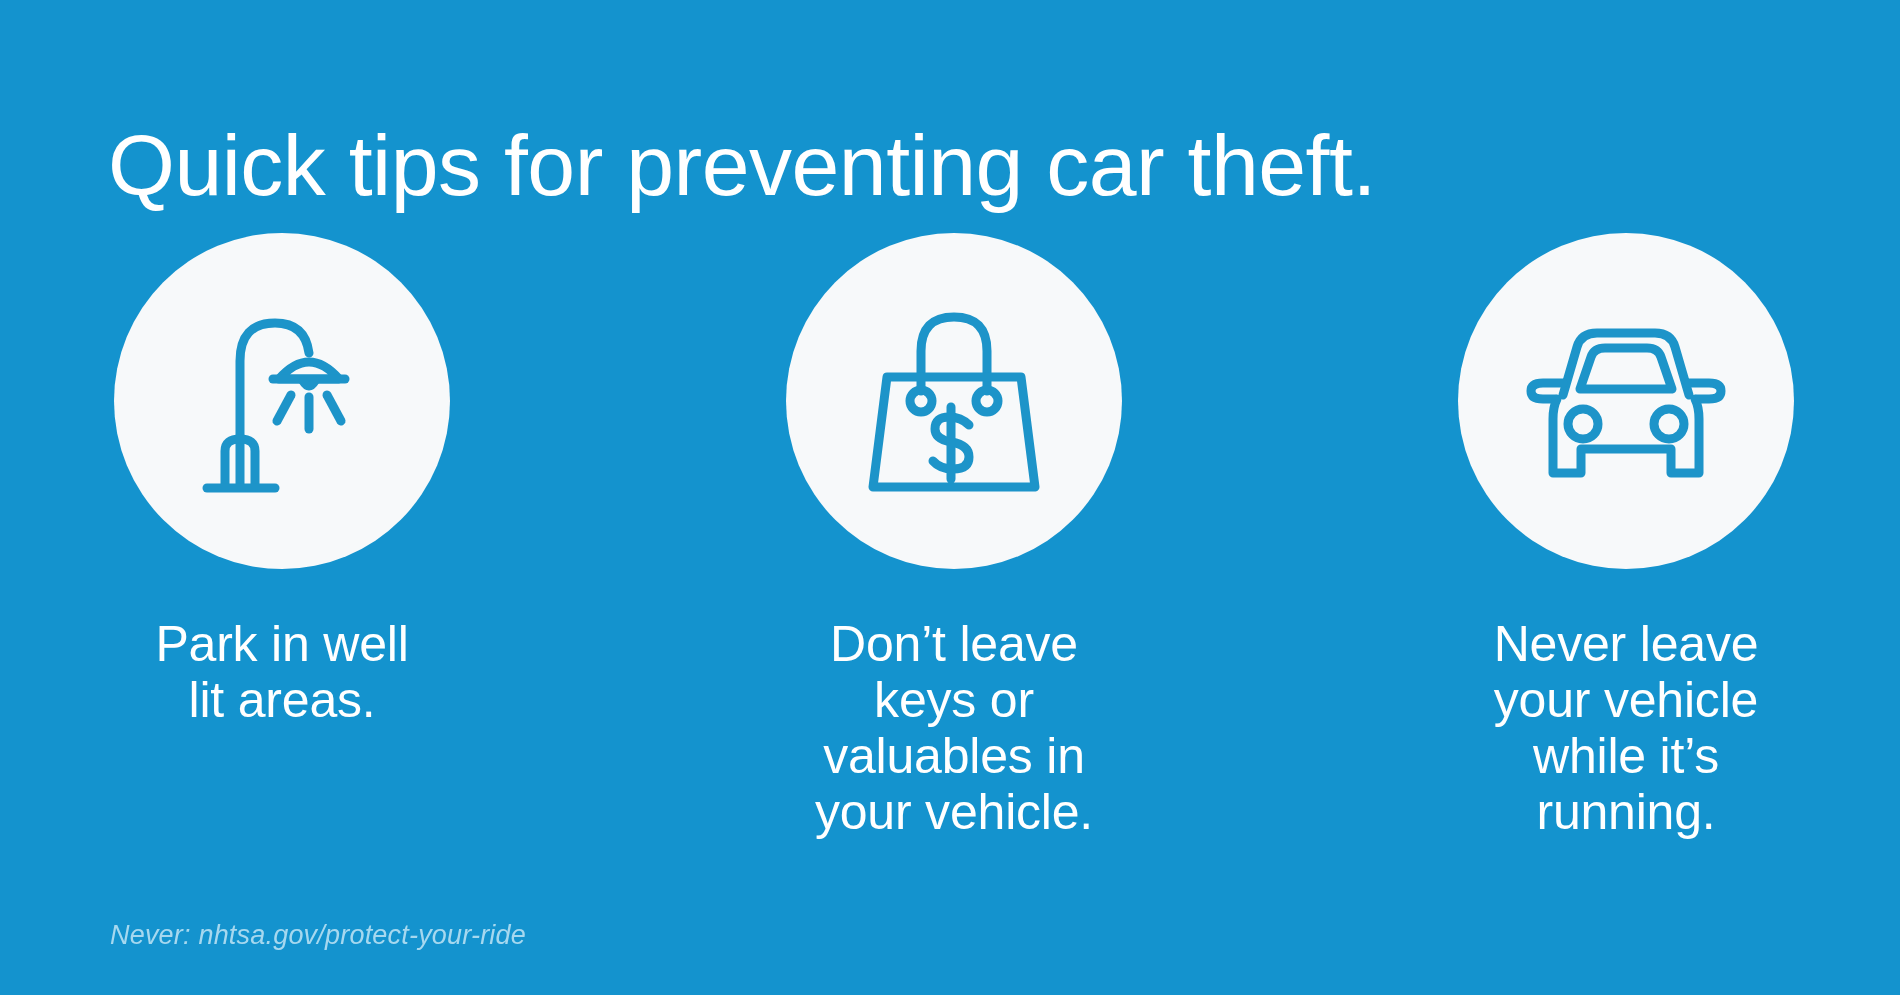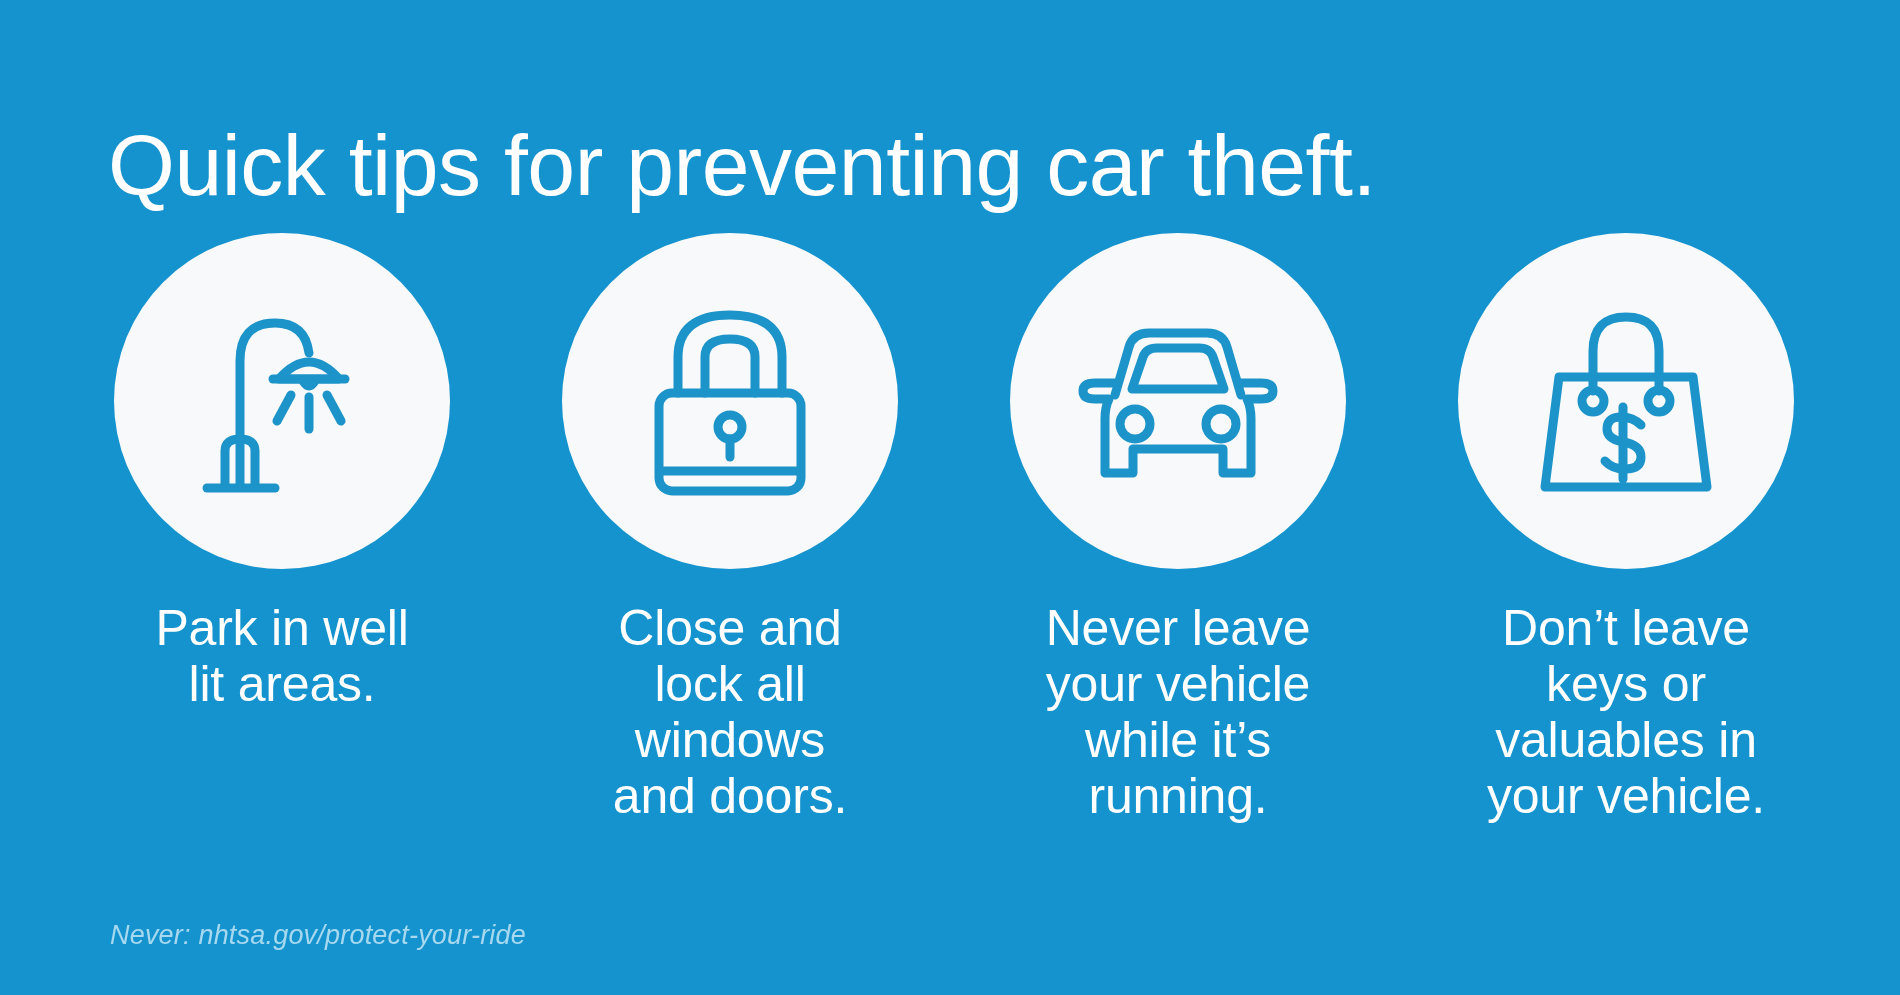--- a/index.html
+++ b/index.html
@@ -58,21 +58,21 @@
     background: #f7f9fa;
     display: flex;
     align-items: center;
     justify-content: center;
     flex: 0 0 auto;
   }
   .badge svg {
     display: block;
   }
   .caption {
-    margin-top: 31px;
+    margin-top: 47px;
     color: #ffffff;
     font-size: 50px;
     line-height: 1.12;
     text-align: center;
     font-weight: 400;
     white-space: pre-line;
     letter-spacing: -0.2px;
   }
 
   
@@ -114,42 +114,45 @@
             <line x1="112" y1="96" x2="112" y2="128"></line>
             <line x1="94" y1="94" x2="80" y2="120"></line>
             <line x1="130" y1="94" x2="144" y2="120"></line>
           </svg>
         </span>
       </div>
       <div class="caption">Park in well
 lit areas.</div>
     </div>
 
+
     <div class="card">
       <div class="badge">
         <span>
-          <svg width="182" height="200" viewBox="0 0 182 200" fill="none" stroke="#1d94c9" stroke-width="9" stroke-linecap="round" stroke-linejoin="round">
+          <svg width="178" height="192" viewBox="0 0 178 192" fill="none" stroke="#1d94c9" stroke-width="9" stroke-linecap="round" stroke-linejoin="round">
 
-            <path d="M39 92 L39 56 Q39 14 91 14 Q143 14 143 56 L143 92"></path>
+            <path d="M56 72 L56 46 Q56 12 89 12 Q122 12 122 46 L122 72"></path>
 
-            <path d="M66 92 L66 56 Q66 38 91 38 Q116 38 116 56 L116 92"></path>
+            <line x1="56" y1="72" x2="56" y2="86"></line>
+            <line x1="122" y1="72" x2="122" y2="86"></line>
 
-            <rect x="20" y="92" width="142" height="98" rx="13" ry="13"></rect>
+            <path d="M22 72 L156 72 L170 182 L8 182 Z"></path>
 
-            <line x1="21" y1="170" x2="161" y2="170"></line>
+            <circle cx="56" cy="96" r="11"></circle>
+            <circle cx="122" cy="96" r="11"></circle>
 
-            <circle cx="91" cy="126" r="12"></circle>
-            <line x1="91" y1="138" x2="91" y2="156"></line>
+            <path d="M104 120 Q96 112 84 112 Q70 112 70 124 Q70 134 86 137 Q104 140 104 152 Q104 164 88 164 Q75 164 68 156"></path>
+            <line x1="86" y1="102" x2="86" y2="174"></line>
           </svg>
         </span>
       </div>
-      <div class="caption">Close and
-lock all
-windows
-and doors.</div>
+      <div class="caption">Don’t leave
+keys or
+valuables in
+your vehicle.</div>
     </div>
 
     <div class="card">
       <div class="badge">
         <span>
           <svg width="206" height="160" viewBox="0 0 206 160" fill="none" stroke="#1d94c9" stroke-width="9" stroke-linecap="round" stroke-linejoin="round">
 
             <path d="M40 74 L54 26 Q58 12 74 12 L132 12 Q148 12 152 26 L166 74"></path>
 
             <path d="M57 68 L68 36 Q71 27 82 27 L124 27 Q135 27 138 36 L149 68 Z"></path>
@@ -164,43 +167,17 @@
             <circle cx="146" cy="103" r="15"></circle>
           </svg>
         </span>
       </div>
       <div class="caption">Never leave
 your vehicle
 while it’s
 running.</div>
     </div>
 
-    <div class="card">
-      <div class="badge">
-        <span>
-          <svg width="178" height="192" viewBox="0 0 178 192" fill="none" stroke="#1d94c9" stroke-width="9" stroke-linecap="round" stroke-linejoin="round">
-
-            <path d="M56 72 L56 46 Q56 12 89 12 Q122 12 122 46 L122 72"></path>
-
-            <line x1="56" y1="72" x2="56" y2="86"></line>
-            <line x1="122" y1="72" x2="122" y2="86"></line>
-
-            <path d="M22 72 L156 72 L170 182 L8 182 Z"></path>
-
-            <circle cx="56" cy="96" r="11"></circle>
-            <circle cx="122" cy="96" r="11"></circle>
-
-            <path d="M104 120 Q96 112 84 112 Q70 112 70 124 Q70 134 86 137 Q104 140 104 152 Q104 164 88 164 Q75 164 68 156"></path>
-            <line x1="86" y1="102" x2="86" y2="174"></line>
-          </svg>
-        </span>
-      </div>
-      <div class="caption">Don’t leave
-keys or
-valuables in
-your vehicle.</div>
-    </div>
-
   </div>
 
   <div class="source">Never: nhtsa.gov/protect-your-ride</div>
 
 </div>
 
 </body></html>

